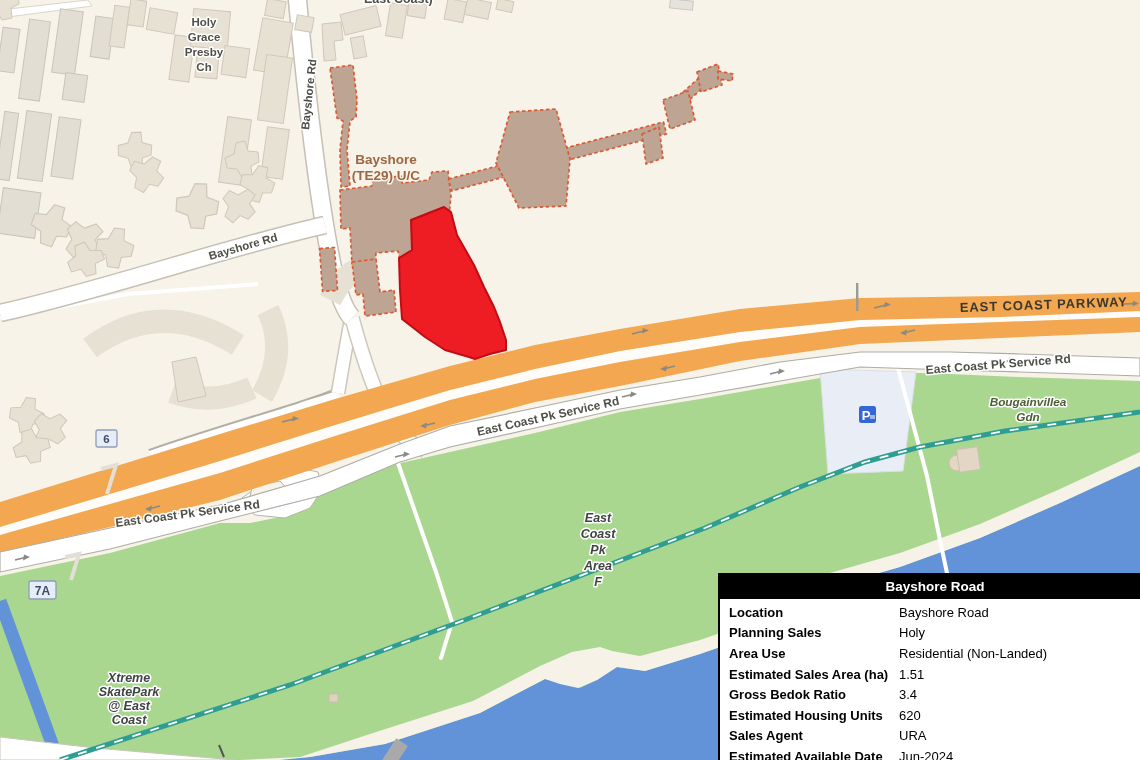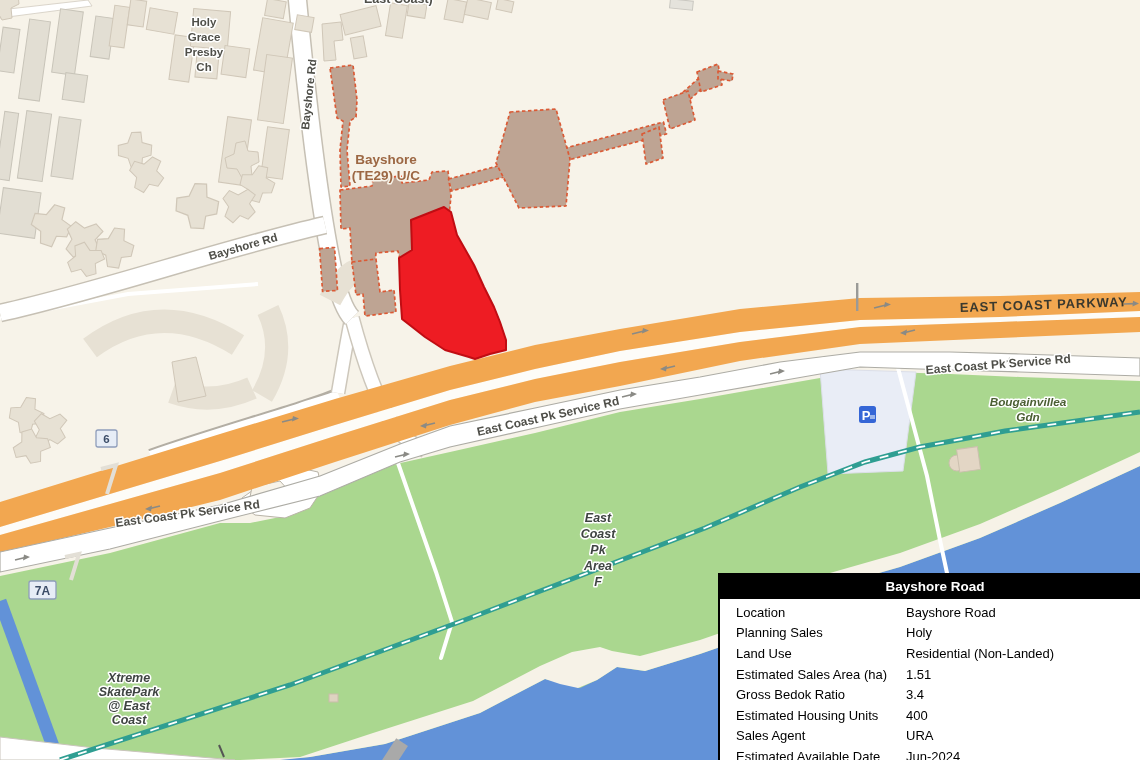--- a/index.html
+++ b/index.html
@@ -3,21 +3,21 @@
 <meta charset="utf-8">
 <style>
   html,body{margin:0;padding:0;width:1140px;height:760px;overflow:hidden;background:#f7f3e9;
     font-family:"Liberation Sans",sans-serif;}
   #map{position:absolute;left:0;top:0;}
   #tbl{position:absolute;left:718px;top:573px;width:434px;height:200px;
     background:#fff;border:2px solid #000;box-sizing:border-box;font-family:"Liberation Sans",sans-serif;}
   #tbl .hd{background:#000;color:#fff;font-weight:bold;font-size:13.5px;text-align:center;
     height:24px;line-height:24px;margin-bottom:3px;}
   #tbl .rw{display:flex;height:20.6px;align-items:center;font-size:13px;color:#000;}
-  #tbl .rw .l{width:170px;padding-left:16px;font-weight:normal;white-space:nowrap;}
+  #tbl .rw .l{width:170px;padding-left:9px;font-weight:bold;white-space:nowrap;}
   #tbl .rw .v{white-space:nowrap;}
 </style>
 </head>
 <body>
 <svg id="map" width="1140" height="760" viewBox="0 0 1140 760">
 
   <rect x="0" y="0" width="1140" height="760" fill="#f7f3e9"></rect>
 
   <polygon fill="#aad78f" points="0,576 110,553 220,523 250,523 280,517 302,505 312,490 345,482 396,464 450,452 535,433 620,412 700,399 780,385 860,371 950,374 1020,377 1140,381 1140,760 0,760"></polygon>
 
@@ -262,34 +262,34 @@
   <div class="hd">Bayshore Road</div>
   <div class="rw">
       <span class="l">Location</span>
       <span class="v">Bayshore Road</span>
     </div>
   <div class="rw">
       <span class="l">Planning Sales</span>
       <span class="v">Holy</span>
     </div>
   <div class="rw">
-      <span class="l">Land Use</span>
+      <span class="l">Area Use</span>
       <span class="v">Residential (Non-Landed)</span>
     </div>
   <div class="rw">
       <span class="l">Estimated Sales Area (ha)</span>
       <span class="v">1.51</span>
     </div>
   <div class="rw">
       <span class="l">Gross Bedok Ratio</span>
       <span class="v">3.4</span>
     </div>
   <div class="rw">
       <span class="l">Estimated Housing Units</span>
-      <span class="v">400</span>
+      <span class="v">620</span>
     </div>
   <div class="rw">
       <span class="l">Sales Agent</span>
       <span class="v">URA</span>
     </div>
   <div class="rw">
       <span class="l">Estimated Available Date</span>
       <span class="v">Jun-2024</span>
     </div>
 </div>

